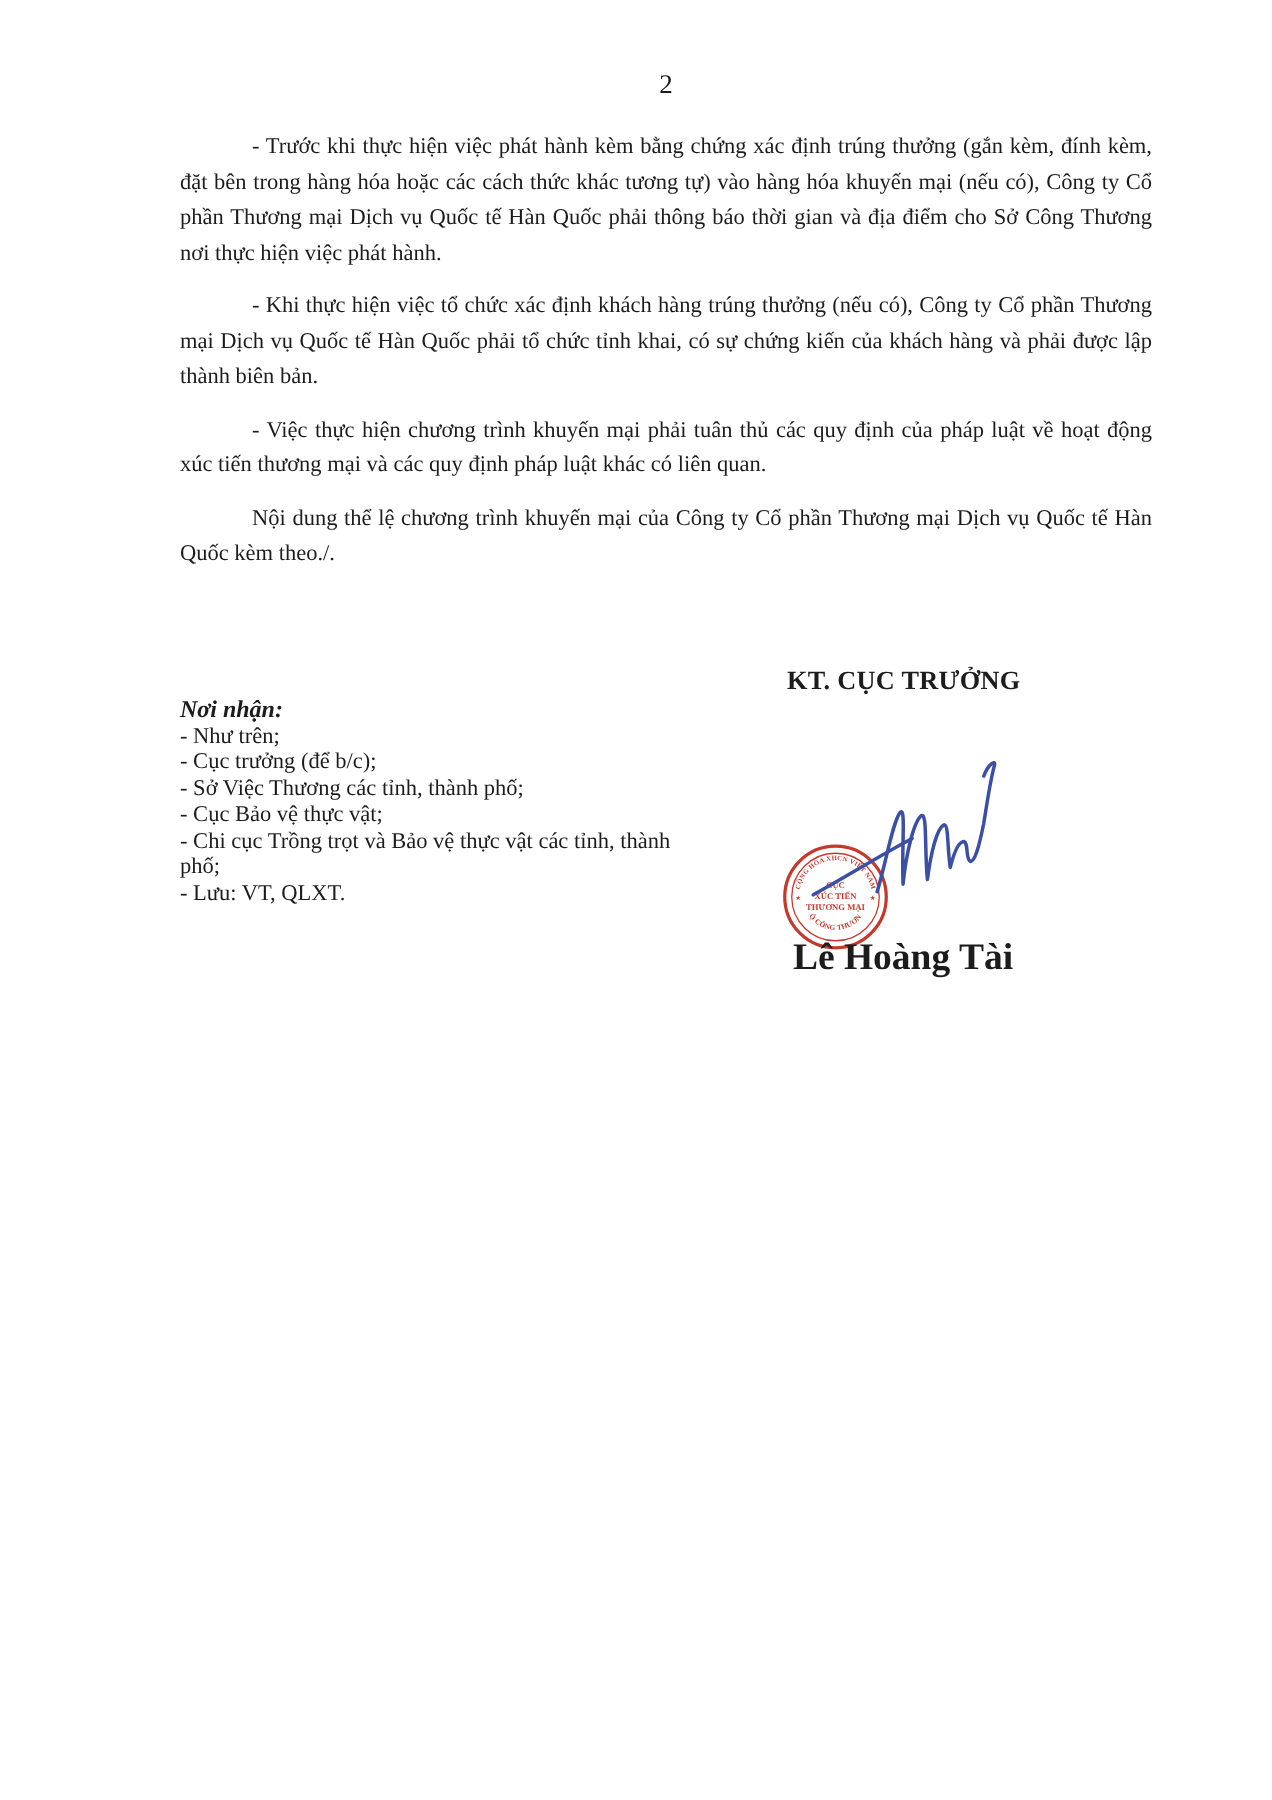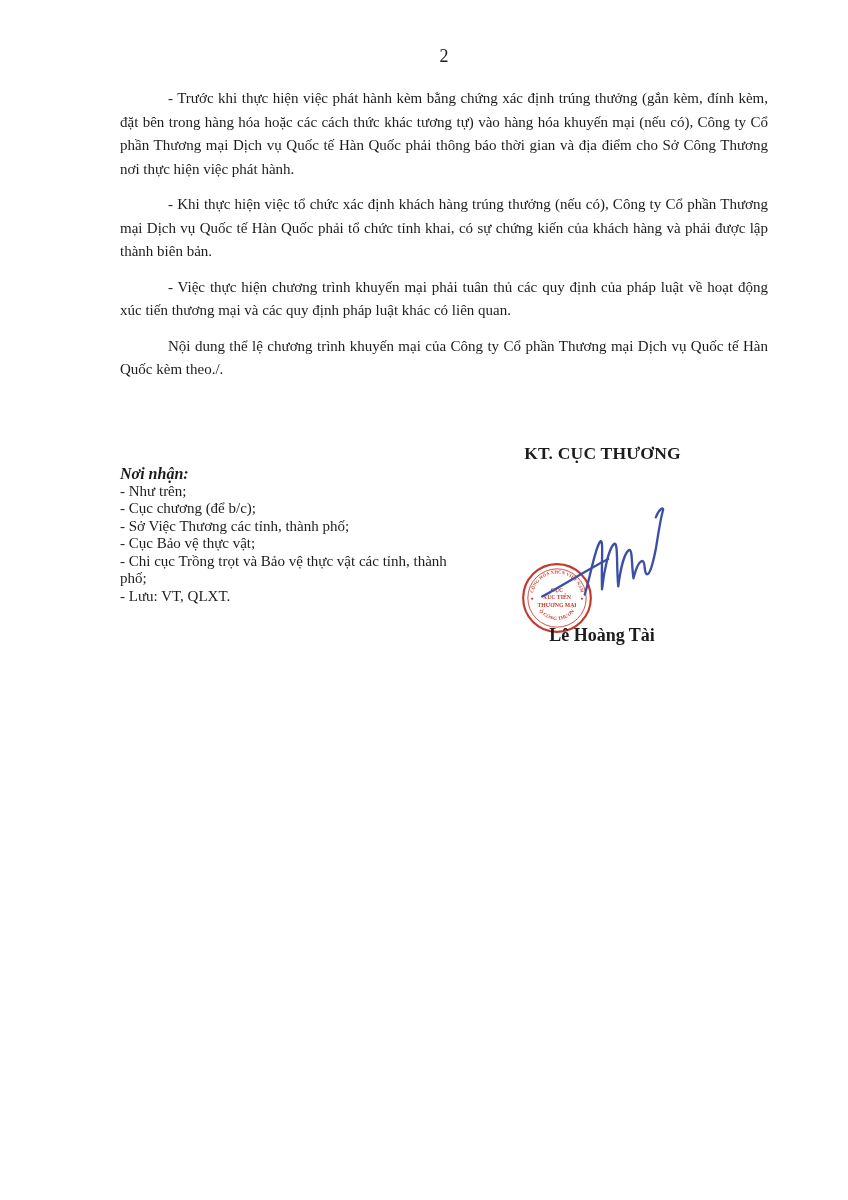--- a/index.html
+++ b/index.html
@@ -48,45 +48,45 @@
     font-style: italic;
     font-size: 16px;
   }
   .stamp-svg { position: absolute; left: 521px; top: 562px; }
   .sig-svg { position: absolute; left: 534px; top: 503px; }
   .signer-name {
     position: absolute;
     top: 625px; left: 452px; width: 300px;
     text-align: center;
     font-weight: bold;
-    font-size: 18px;
+    font-size: 25px;
   }
 </style>
 </head>
 <body>
 
 <div class="page">
 
   <div class="page-number">2</div>
 
   <div class="body-text">
     <p>- Trước khi thực hiện việc phát hành kèm bằng chứng xác định trúng thưởng (gắn kèm, đính kèm, đặt bên trong hàng hóa hoặc các cách thức khác tương tự) vào hàng hóa khuyến mại (nếu có), Công ty Cổ phần Thương mại Dịch vụ Quốc tế Hàn Quốc phải thông báo thời gian và địa điểm cho Sở Công Thương nơi thực hiện việc phát hành.</p>
     <p>- Khi thực hiện việc tổ chức xác định khách hàng trúng thưởng (nếu có), Công ty Cổ phần Thương mại Dịch vụ Quốc tế Hàn Quốc phải tổ chức tỉnh khai, có sự chứng kiến của khách hàng và phải được lập thành biên bản.</p>
     <p>- Việc thực hiện chương trình khuyến mại phải tuân thủ các quy định của pháp luật về hoạt động xúc tiến thương mại và các quy định pháp luật khác có liên quan.</p>
     <p>Nội dung thể lệ chương trình khuyến mại của Công ty Cổ phần Thương mại Dịch vụ Quốc tế Hàn Quốc kèm theo./.</p>
   </div>
 
   <div class="sign-title">
-    <div>KT. CỤC THƯƠNG</div>
+    <div>KT. CỤC TRƯỞNG</div>
   </div>
 
   <div class="recipients">
     <div class="recipients-title">Nơi nhận:</div>
     <div>- Như trên;</div>
-    <div>- Cục chương (để b/c);</div>
+    <div>- Cục trưởng (để b/c);</div>
     <div>- Sở Việc Thương các tỉnh, thành phố;</div>
     <div>- Cục Bảo vệ thực vật;</div>
     <div>- Chi cục Trồng trọt và Bảo vệ thực vật các tỉnh, thành phố;</div>
     <div>- Lưu: VT, QLXT.</div>
   </div>
 
   <svg class="stamp-svg" width="72" height="72" viewBox="0 0 100 100">
     <defs>
       <path id="arcTop" d="M 18.1,61.6 A 34,34 0 1 1 81.9,61.6" fill="none"></path>
       <path id="arcBottom" d="M 25,67.5 A 30.5,30.5 0 0 0 75,67.5" fill="none"></path>

